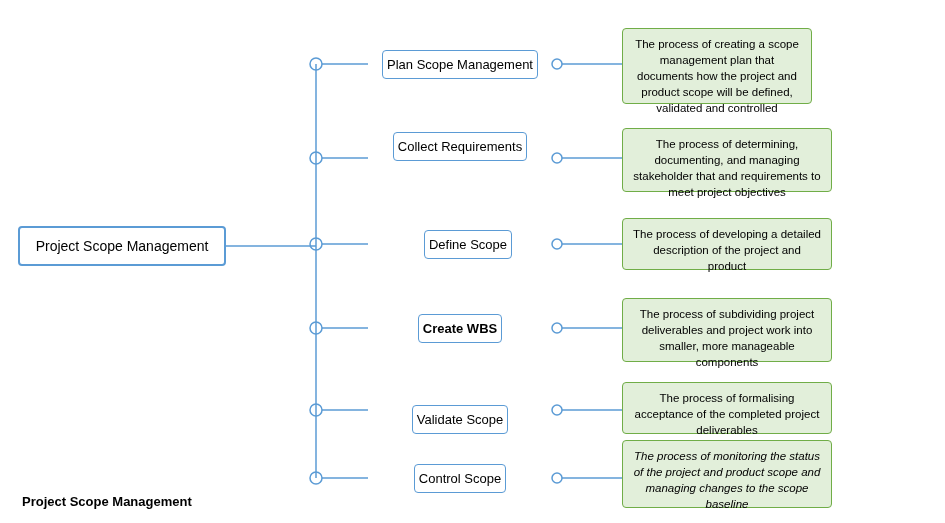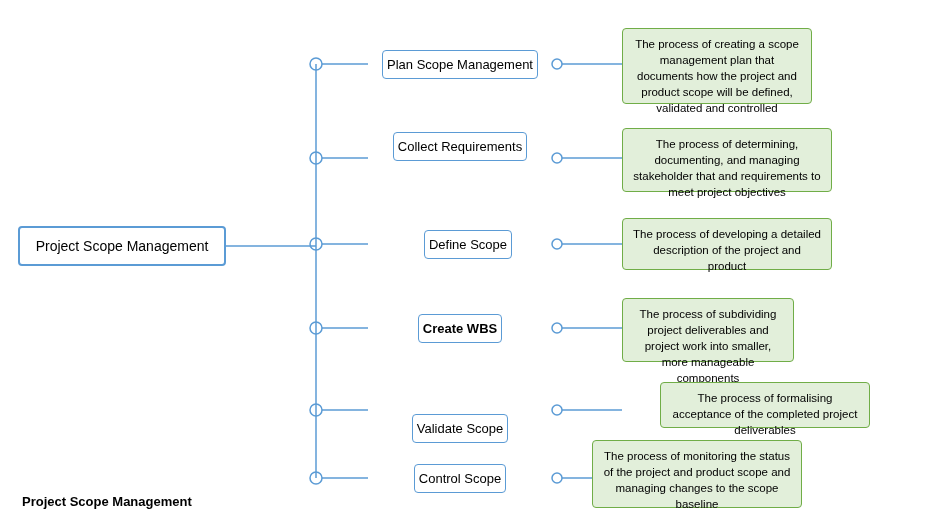--- a/index.html
+++ b/index.html
@@ -111,25 +111,25 @@
         <div class="node-box">Collect Requirements</div>
       </div>
       <div class="node desc-box" style="left: 622px; top: 128px; width: 210px; height: 64px; display: block; align-items: unset; justify-content: unset;">The process of determining, documenting, and managing stakeholder that and requirements to meet project objectives</div>
       <div class="node" style="left: 376px; top: 226px; width: 184px; height: 36px;">
         <div class="node-box">Define Scope</div>
       </div>
       <div class="node desc-box" style="left: 622px; top: 218px; width: 210px; height: 52px; display: block; align-items: unset; justify-content: unset;">The process of developing a detailed description of the project and product</div>
       <div class="node" style="left: 368px; top: 310px; width: 184px; height: 36px; font-weight: bold;">
         <div class="node-box">Create WBS</div>
       </div>
-      <div class="node desc-box" style="left: 622px; top: 298px; width: 172px; height: 64px; display: block; align-items: unset; justify-content: unset;">The process of subdividing project deliverables and project work into smaller, more manageable components</div>
-      <div class="node" style="left: 368px; top: 410px; width: 184px; height: 36px; align-items: center;">
+      <div class="node desc-box" style="left: 622px; top: 298px; width: 210px; height: 64px; display: block; align-items: unset; justify-content: unset;">The process of subdividing project deliverables and project work into smaller, more manageable components</div>
+      <div class="node" style="left: 368px; top: 401px; width: 184px; height: 36px; align-items: center;">
         <div class="node-box">Validate Scope</div>
       </div>
-      <div class="node desc-box" style="left: 622px; top: 382px; width: 210px; height: 46px; display: block; align-items: unset; justify-content: unset; margin-left: 38px;">The process of formalising acceptance of the completed project deliverables</div>
+      <div class="node desc-box" style="left: 622px; top: 382px; width: 210px; height: 52px; display: block; align-items: unset; justify-content: unset;">The process of formalising acceptance of the completed project deliverables</div>
       <div class="node" style="left: 368px; top: 460px; width: 184px; height: 36px; justify-content: center;">
         <div class="node-box">Control Scope</div>
       </div>
-      <div class="node desc-box" style="left: 592px; top: 440px; width: 210px; height: 68px; display: block; align-items: unset; justify-content: unset;">The process of monitoring the status of the project and product scope and managing changes to the scope baseline</div>
+      <div class="node desc-box" style="left: 622px; top: 440px; width: 210px; height: 68px; display: block; align-items: unset; justify-content: unset; font-style: italic;">The process of monitoring the status of the project and product scope and managing changes to the scope baseline</div>
     </div>
 
   <div class="caption">Project Scope Management</div>
 </div>
 
 </body></html>

